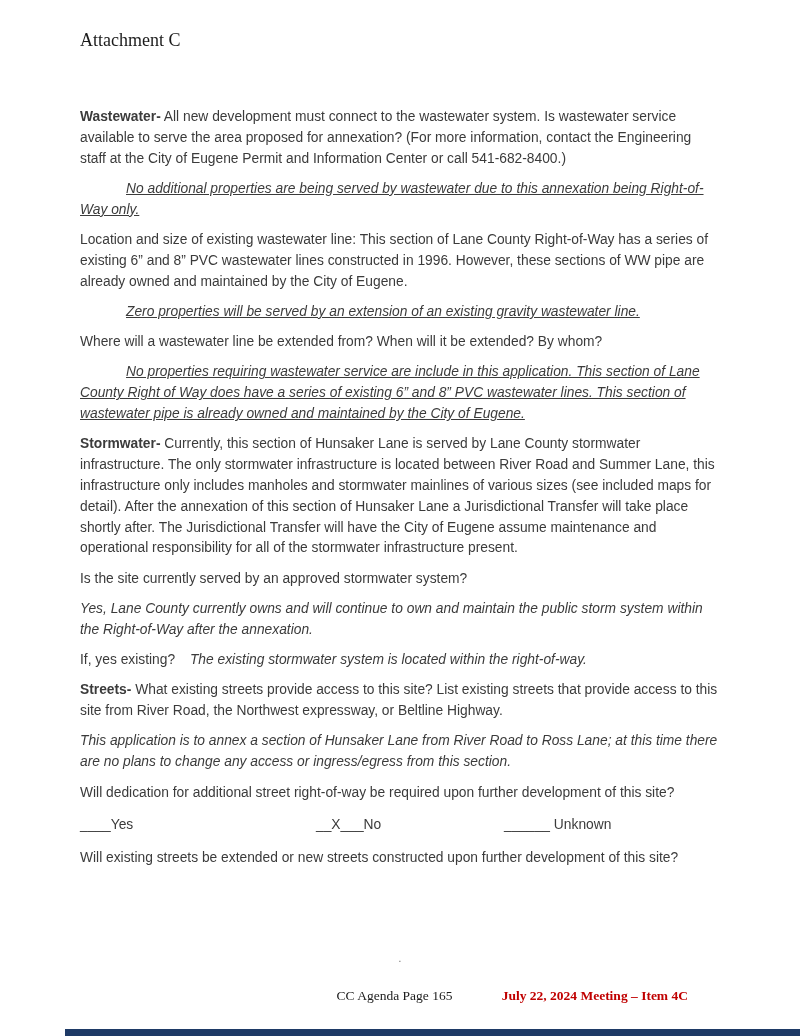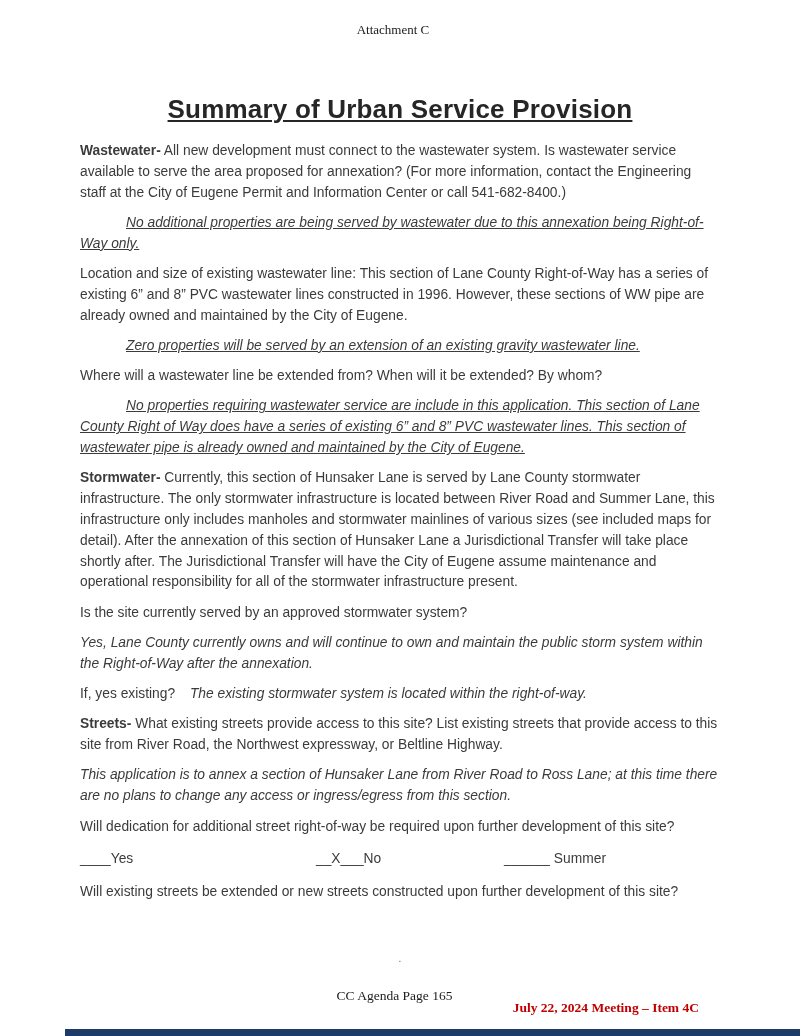--- a/index.html
+++ b/index.html
@@ -8,23 +8,23 @@
     background:#ffffff;
     font-family:"Liberation Sans", sans-serif;
     color:#3b3b3b;
     position:relative;
     overflow:hidden;
   }
   .page { width:800px; height:1036px; position:relative; padding:0 80px; }
   .attachment {
     font-family:"Liberation Serif", serif;
     color:#1b1b1b;
-    font-size:13px;
-    text-align:center;
-    padding-top:22px;
+    font-size:18px;
+    text-align:left;
+    padding-top:30px;
     padding-right:14px;
   }
   .content { margin-top:56px; }
   .para {
     font-size:13.8px;
     line-height:20.8px;
     margin-bottom:9.5px;
     color:#3b3b3b;
   }
   .para .bold { font-weight:bold;text-align:center; }
@@ -66,58 +66,56 @@
     font-size:13.5px;
   }
   .footer-center {
     position:absolute;
     left:0; right:11px;
     text-align:center;
     color:#1b1b1b;
   }
   .footer-right {
     position:absolute;
-    right:21px;
+    right:32px;
     color:#c00000;
     font-weight:bold;
-    margin-top:12px;
   }
   .bottom-bar {
     position:absolute;
     left:65px;
     right:0;
     bottom:0;
     height:7px;
     background:#1e3a66;
   }
 </style>
 </head>
 <body>
 
 <div class="page">
   <div class="attachment">Attachment C</div>
   <div class="content" id="content">
-      <h1 class="doc-title">Summary of Urban Service Provision</h1>
       <p class="para"><span class="bold">Wastewater-</span><span> All new development must connect to the wastewater system. Is wastewater service available to serve the area proposed for annexation? (For more information, contact the Engineering staff at the City of Eugene Permit and Information Center or call 541-682-8400.)</span></p>
       <p class="para indent italic"><span>No additional properties are being served by wastewater due to this annexation being Right-of-Way only.</span></p>
       <p class="para"><span>Location and size of existing wastewater line: This section of Lane County Right-of-Way has a series of existing  6” and 8” PVC wastewater lines constructed in 1996. However, these sections of WW pipe are already owned and maintained by the City of Eugene.</span></p>
       <p class="para indent italic"><span>Zero properties will be served by an extension of an existing gravity wastewater line.</span></p>
       <p class="para"><span>Where will a wastewater line be extended from? When will it be extended? By whom?</span></p>
       <p class="para indent italic"><span>No properties requiring wastewater service are include in this application. This section of Lane County Right of Way does have a series of existing 6” and 8” PVC wastewater lines. This section of wastewater pipe is already owned and maintained by the City of Eugene.</span></p>
       <p class="para"><span class="bold">Stormwater-</span><span> Currently, this section of Hunsaker Lane is served by Lane County stormwater infrastructure. The only stormwater infrastructure is located between River Road and Summer Lane, this infrastructure only includes manholes and stormwater mainlines of various sizes (see included maps for detail). After the annexation of this section of Hunsaker Lane a Jurisdictional Transfer will take place shortly after. The Jurisdictional Transfer will have the City of Eugene assume maintenance and operational responsibility for all of the stormwater infrastructure present.</span></p>
       <p class="para"><span>Is the site currently served by an approved stormwater system?</span></p>
       <p class="para italic"><span>Yes, Lane County currently owns and will continue to own and maintain the public storm system within the Right-of-Way after the annexation.</span></p>
       <p class="para"><span>If, yes existing? </span><span class="italic">The existing stormwater system is located within the right-of-way.</span></p>
       <p class="para"><span class="bold">Streets-</span><span> What existing streets provide access to this site? List existing streets that provide access to this site from River Road, the Northwest expressway, or Beltline Highway.</span></p>
       <p class="para italic"><span>This application is to annex a section of Hunsaker Lane from River Road to Ross Lane; at this time there are no plans to change any access or ingress/egress from this section.</span></p>
       <p class="para"><span>Will dedication for additional street right-of-way be required upon further development of this site?</span></p>
       <div class="para form-row">
         <span class="form-field">____Yes</span>
         <span class="form-field">__X___No</span>
-        <span class="form-field">______ Summer</span>
+        <span class="form-field">______ Unknown</span>
       </div>
       <p class="para"><span>Will existing streets be extended or new streets constructed upon further development of this site?</span></p>
     </div>
   <div class="micro-dot">.</div>
   <div class="footer">
     <span class="footer-center">CC Agenda Page 165</span>
     <span class="footer-right">July 22, 2024 Meeting – Item 4C</span>
   </div>
   <div class="bottom-bar"></div>
 </div>

